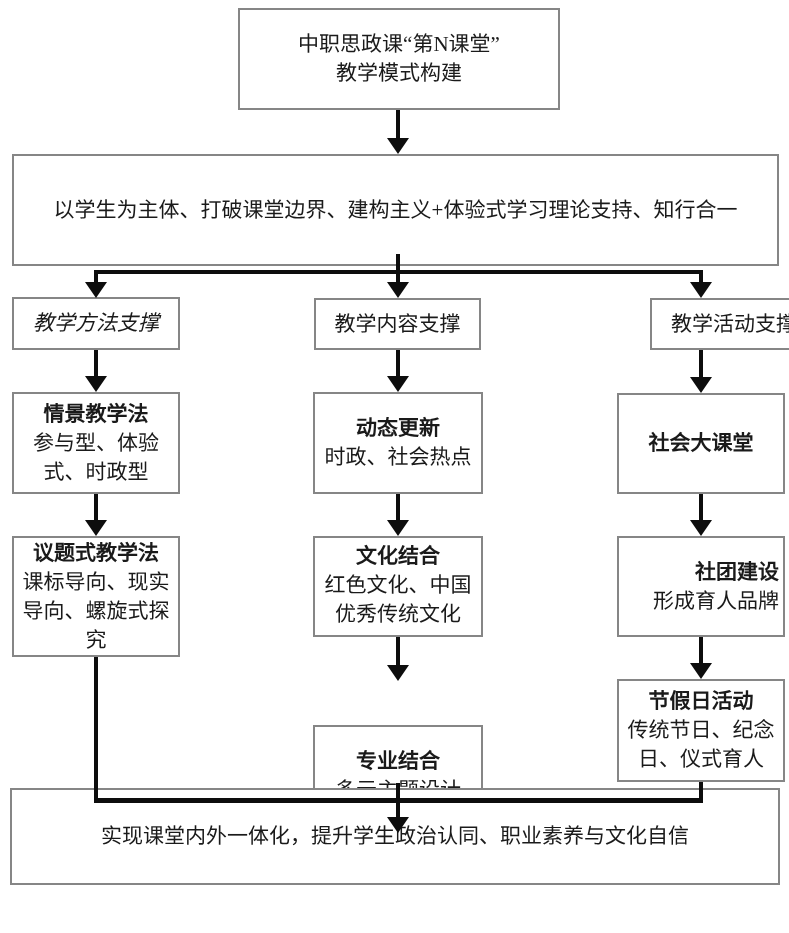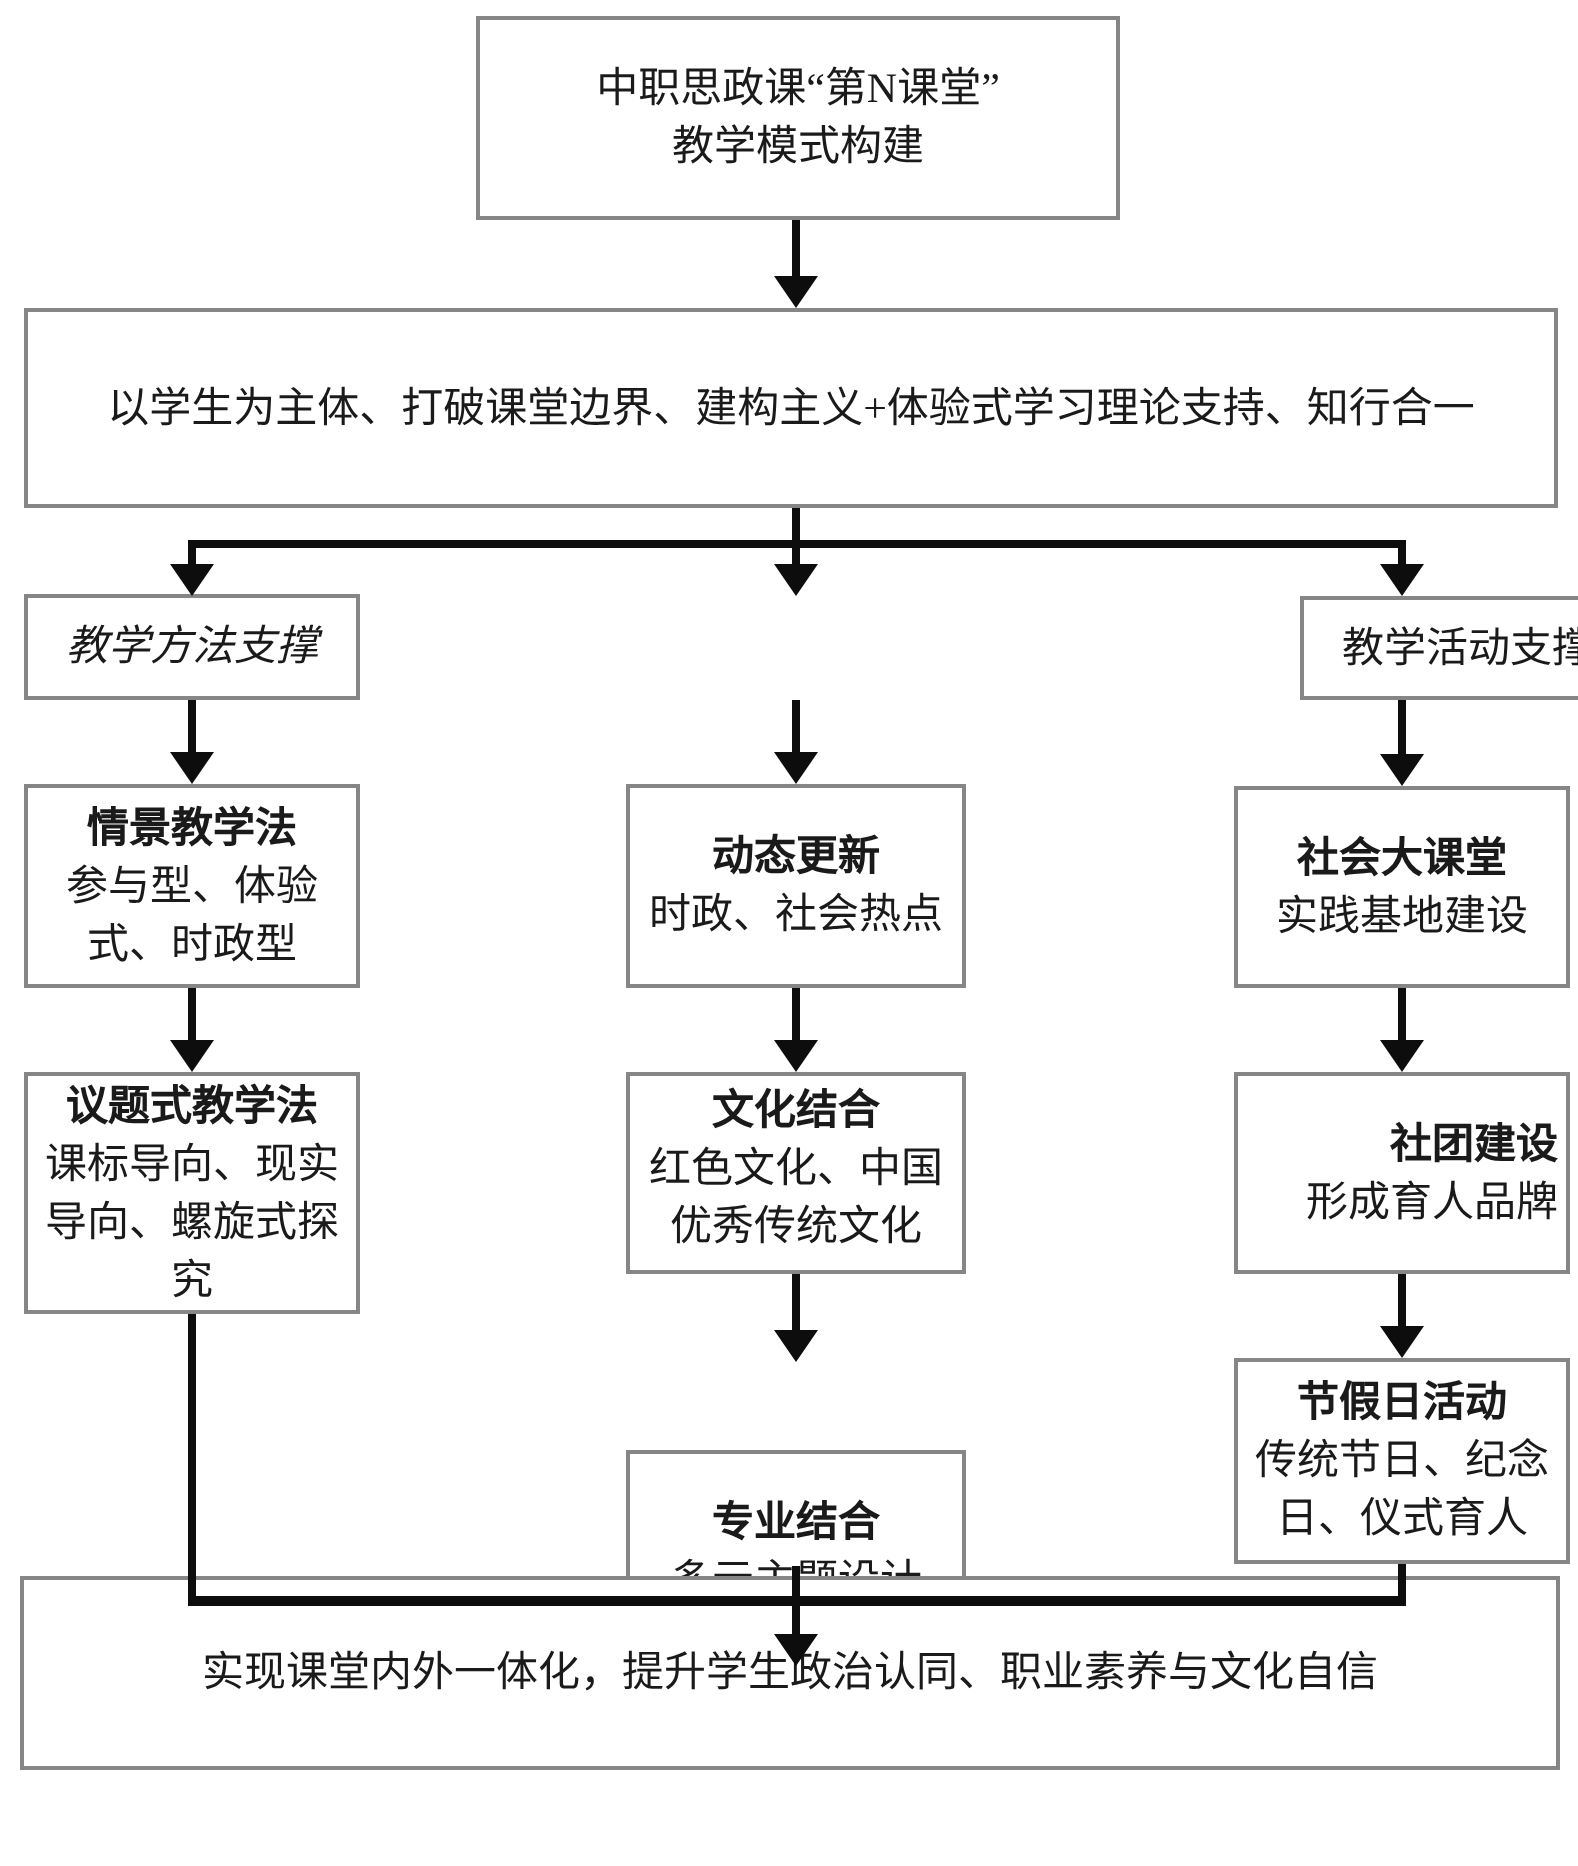--- a/index.html
+++ b/index.html
@@ -36,42 +36,44 @@
 </head>
 <body>
 
 <div class="canvas">
 
   <div class="box" style="left:238px;top:8px;width:322px;height:102px;">
     <div>中职思政课“第N课堂”</div>
     <div>教学模式构建</div>
   </div>
 
-  <div class="box" style="left:12px;top:154px;width:767px;height:100px;">
+  <div class="box" style="left:12px;top:154px;width:767px;height:112px;">
     <div>以学生为主体、打破课堂边界、建构主义+体验式学习理论支持、知行合一</div>
   </div>
 
   <div class="box" style="left:12px;top:297px;width:168px;height:53px;font-style:italic;">
     <div>教学方法支撑</div>
+  </div>
+  <div class="box" style="left:314px;top:298px;width:167px;height:52px;">
+    <div>教学内容支撑</div>
   </div>
   <div class="box" style="left:650px;top:298px;width:168px;height:52px;">
     <div>教学活动支撑</div>
   </div>
 
   <div class="box" style="left:12px;top:392px;width:168px;height:102px;">
     <div class="title">情景教学法</div>
     <div class="subtitle">参与型、体验式、时政型</div>
   </div>
   <div class="box" style="left:313px;top:392px;width:170px;height:102px;">
     <div class="title">动态更新</div>
     <div class="subtitle">时政、社会热点</div>
   </div>
   <div class="box" style="left:617px;top:393px;width:168px;height:101px;">
     <div class="title">社会大课堂</div>
-    <div class="subtitle">实践基地建设</div>
   </div>
 
   <div class="box" style="left:12px;top:536px;width:168px;height:121px;">
     <div class="title">议题式教学法</div>
     <div class="subtitle">课标导向、现实导向、螺旋式探究</div>
   </div>
   <div class="box" style="left:313px;top:536px;width:170px;height:101px;font-family:Liberation Mono, monospace;">
     <div class="title">文化结合</div>
     <div class="subtitle">红色文化、中国优秀传统文化</div>
   </div>

